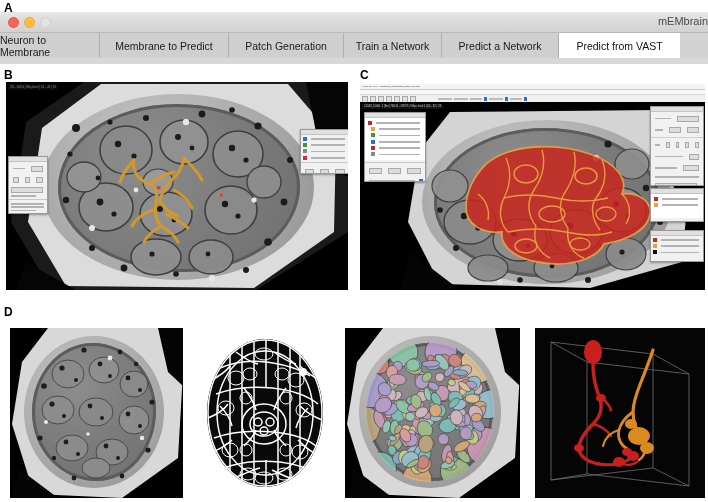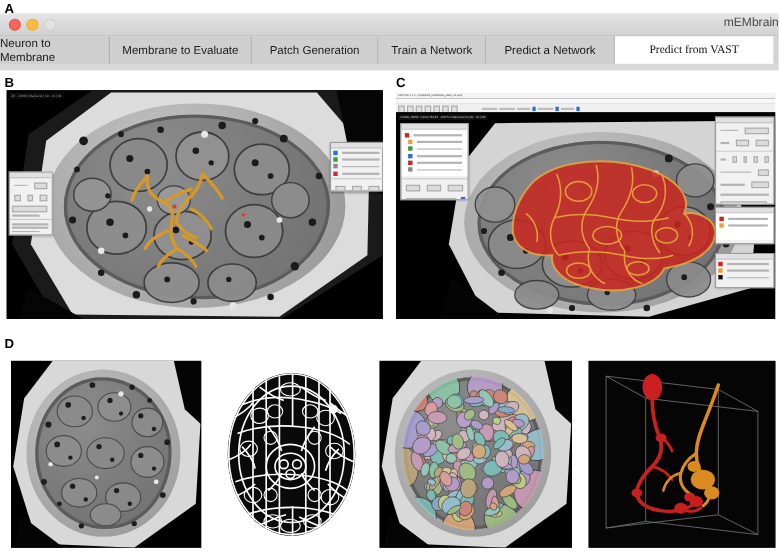--- a/index.html
+++ b/index.html
@@ -86,32 +86,32 @@
         <div class="lt yel"></div>
         <div class="lt gry"></div>
       </div>
       <div class="wtitle">mEMbrain</div>
     </div>
     <div class="tabstrip" id="tabstrip">
         <div class="tab" style="width: 100px;">
           <span>Neuron to Membrane</span>
         </div>
         <div class="tab" style="width: 129px;">
-          <span>Membrane to Evaluate</span>
+          <span>Membrane to Predict</span>
         </div>
         <div class="tab" style="width: 115px;">
           <span>Patch Generation</span>
         </div>
         <div class="tab" style="width: 98px;">
           <span>Train a Network</span>
         </div>
         <div class="tab" style="width: 117px;">
           <span>Predict a Network</span>
         </div>
-        <div class="tab active" style="width: 144px; font-family: Liberation Serif, serif;">
+        <div class="tab active" style="width: 121px;">
           <span>Predict from VAST</span>
         </div>
       </div>
     <div class="tabspacer"></div>
   </div>
 
   <div class="plabel" style="left:4px;top:69px;">B</div>
 
   <div class="imgbox" id="panelB" style="left:6px;top:82px;width:342px;height:208px;">
     <div class="emwrap">

